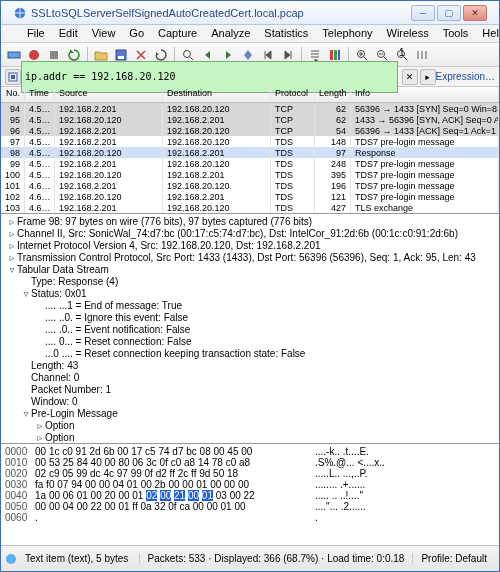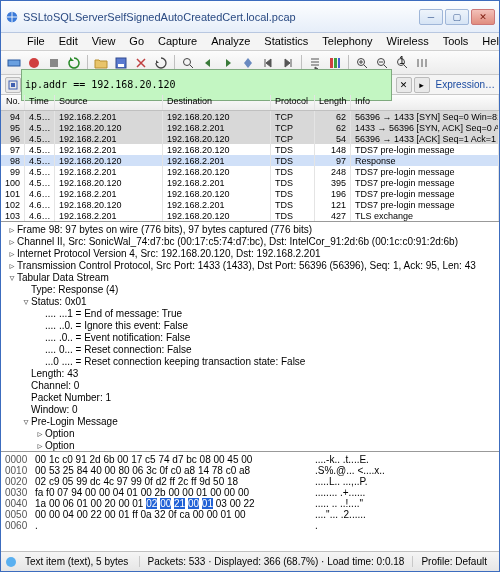--- a/index.html
+++ b/index.html
@@ -1,54 +1,54 @@
 <!DOCTYPE html>
 <html><head>
 <meta charset="utf-8">
 <style>
 *{box-sizing:border-box;margin:0;padding:0;font-family:"Segoe UI",Tahoma,sans-serif;font-size:10px;color:#000}
 body{background:#fff;width:500px;height:572px;overflow:hidden;position:relative;border:1px solid #3c6cbe}
-.titlebar{height:32px;background:linear-gradient(#fdfeff,#e6eef9);display:flex;align-items:center;padding:0 4px;border-bottom:1px solid #b8c7e0}
+.titlebar{height:24px;background:linear-gradient(#fdfeff,#e6eef9);display:flex;align-items:center;padding:0 12px;border-bottom:1px solid #b8c7e0}
 .titlebar .icon{width:14px;height:14px;margin-right:4px}
 .titlebar span.cap{flex:1;font-size:11px;color:#2a4a82}
 .winbtns{display:flex;gap:2px}
 .winbtn{width:24px;height:16px;background:linear-gradient(#eef4fb,#d6e4f5);border:1px solid #9fb6d8;border-radius:2px;display:flex;align-items:center;justify-content:center;font-size:9px;color:#3a5a90}
 .winbtn.close{background:linear-gradient(#f3c1b9,#e08d7f);color:#7a1a0d;border-color:#c77;}
 .menubar{height:18px;background:#f4f4f4;display:flex;padding:0 20px;gap:2px;border-bottom:1px solid #d0d0d0}
 .menubar span{padding:2px 6px;font-size:11px}
 .toolbar{height:24px;background:linear-gradient(#fcfcfc,#ececec);border-bottom:1px solid #c9c9c9;display:flex;align-items:center;padding:0 4px;gap:2px}
 .tbtn{width:18px;height:18px;display:flex;align-items:center;justify-content:center;border-radius:2px}
 .tbtn svg{width:14px;height:14px}
 .tsep{width:1px;height:16px;background:#c0c0c0;margin:0 2px}
 .filterbar{height:20px;background:#f4f4f4;display:flex;align-items:center;padding:0 4px;border-bottom:1px solid #c9c9c9}
 .filterinput{flex:1;height:32px;background:#c3f6c2;border:1px solid #7faa7f;padding:0 3px;font-size:10px;font-family:Consolas,monospace}
 .filterctrl{display:flex;align-items:center;gap:2px;margin-left:4px}
 .fbtn{width:16px;height:16px;background:#e9e9e9;border:1px solid #bbb;border-radius:2px;display:flex;align-items:center;justify-content:center;font-size:9px}
-.expr{color:#1a4aa0;margin-left:6px;font-size:10px}
+.expr{color:#1a4aa0;font-size:10px}
 .plist{border-bottom:1px solid #999}
 .plhead{display:flex;background:linear-gradient(#fdfdfd,#ececec);border-bottom:1px solid #c0c0c0;height:16px}
 .plhead div,.plrow div{padding:1px 4px;white-space:nowrap;overflow:hidden;font-size:9px;border-right:1px solid #e4e4e4}
 .c-no{width:24px;text-align:right}
 .c-t{width:30px}.c-src{width:108px}.c-dst{width:108px}.c-pr{width:44px}.c-len{width:36px;text-align:right}.c-info{flex:1}
 .plbody{height:110px;overflow:hidden}
 .plrow{display:flex;height:11px;align-items:flex-start}
 .plrow.normal{background:#fff}
 .plrow.syn{background:#d8d8d8}
 .plrow.sel{background:#d0e0f8}
 .details{height:230px;overflow:auto;padding:2px 6px;font-family:Consolas,monospace;font-size:9px;line-height:12px;border-bottom:1px solid #999}
 .drow{display:flex;align-items:center}
 .tri{width:10px;display:inline-block;text-align:center;color:#666;cursor:pointer}
 .drow span.txt{white-space:pre}
 .hexpane{height:84px;overflow:hidden;padding:2px 4px;font-family:Consolas,monospace;font-size:9px;line-height:11px;background:#fff}
 .hexrow{display:flex}
 .hoff{width:30px;color:#555}
 .hhex{width:280px}
 .hasc{flex:1}
 .hlb{background:#2262d6;color:#fff}
-.status{position:absolute;bottom:0;left:0;right:0;height:20px;background:linear-gradient(#f5f5f5,#e6e6e6);border-top:1px solid #c0c0c0;display:flex;align-items:center;padding:0 4px;font-size:10px}
+.status{position:absolute;bottom:0;left:0;right:0;height:26px;background:linear-gradient(#f5f5f5,#e6e6e6);border-top:1px solid #c0c0c0;display:flex;align-items:center;padding:0 4px;font-size:10px}
 .status .seg{padding:0 8px;border-right:1px solid #c8c8c8;white-space:nowrap}
 </style>
 </head>
 <body>
 
 <div class="titlebar">
   <svg class="icon" viewBox="0 0 16 16">
       <circle cx="8" cy="8" r="6" fill="#3a7ad9"></circle>
       <path d="M8 2v12M2 8h12" stroke="#fff" stroke-width="1"></path>
     </svg>

